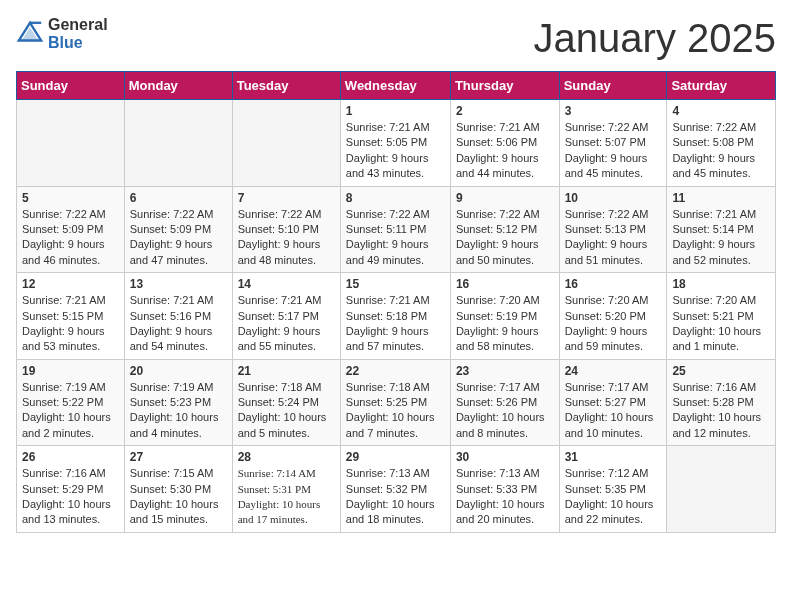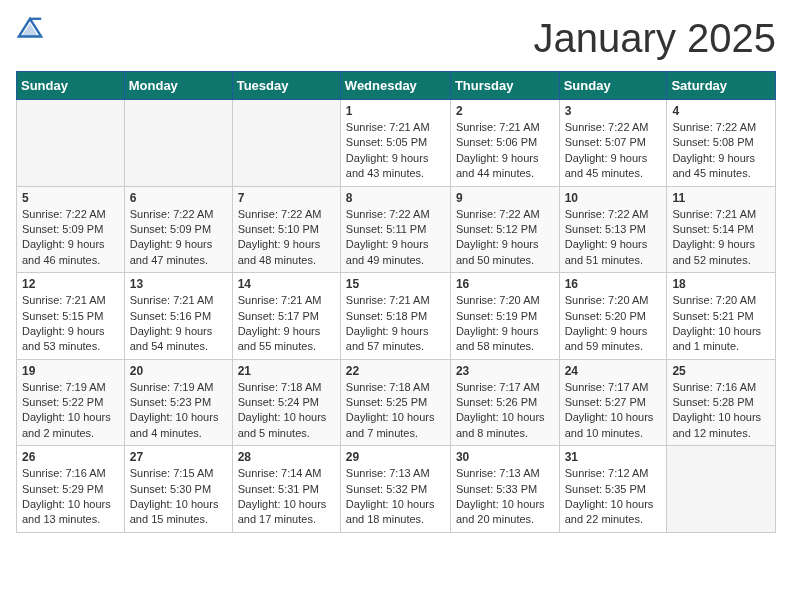--- a/index.html
+++ b/index.html
@@ -51,21 +51,21 @@
     .calendar-subtitle {
       font-size: 15px;
       color: #555;
     }
     .calendar {
       width: 100%;
       border-collapse: collapse;
       border: 1px solid #ccc;
     }
     .calendar th {
-      background: #0f766e;
+      background: #be185d;
       color: #fff;
       font-size: 13px;
       font-weight: bold;
       padding: 6px 4px;
       text-align: left;
       border: 1px solid #1e5a9c;
     }
     .calendar td {
       vertical-align: top;
       width: 113px;
@@ -99,20 +99,24 @@
 </head>
 <body>
 
 <div class="header">
   <div class="logo">
     <svg class="logo-icon" viewBox="0 0 30 30" xmlns="http://www.w3.org/2000/svg">
       <polygon points="15,3 27,22 3,22" fill="none" stroke="#2a6db5" stroke-width="2.5"></polygon>
       <polygon points="15,8 24,22 6,22" fill="#2a6db5" opacity="0.3"></polygon>
       <line x1="15" y1="3" x2="27" y2="3" stroke="#2a6db5" stroke-width="2.5"></line>
     </svg>
+    <div class="logo-text">
+      <span class="logo-general">General</span>
+      <span class="logo-blue">Blue</span>
+    </div>
   </div>
   <div class="title-block">
     <div class="calendar-title">January 2025</div>
   </div>
 </div>
 
 <table class="calendar">
   <thead>
     <tr id="weekday-header">
         <th>Sunday</th>
@@ -321,21 +325,21 @@
         </td>
         <td>
           <span class="day-num">27</span>
           <div class="day-info" style="white-space: pre-line;">Sunrise: 7:15 AM
 Sunset: 5:30 PM
 Daylight: 10 hours
 and 15 minutes.</div>
         </td>
         <td>
           <span class="day-num">28</span>
-          <div class="day-info" style="white-space: pre-line;">Sunrise: 7:14 AM
+          <div class="day-info" style="white-space: pre-line; font-family: Liberation Serif, serif;">Sunrise: 7:14 AM
 Sunset: 5:31 PM
 Daylight: 10 hours
 and 17 minutes.</div>
         </td>
         <td>
           <span class="day-num">29</span>
           <div class="day-info" style="white-space: pre-line;">Sunrise: 7:13 AM
 Sunset: 5:32 PM
 Daylight: 10 hours
 and 18 minutes.</div>

